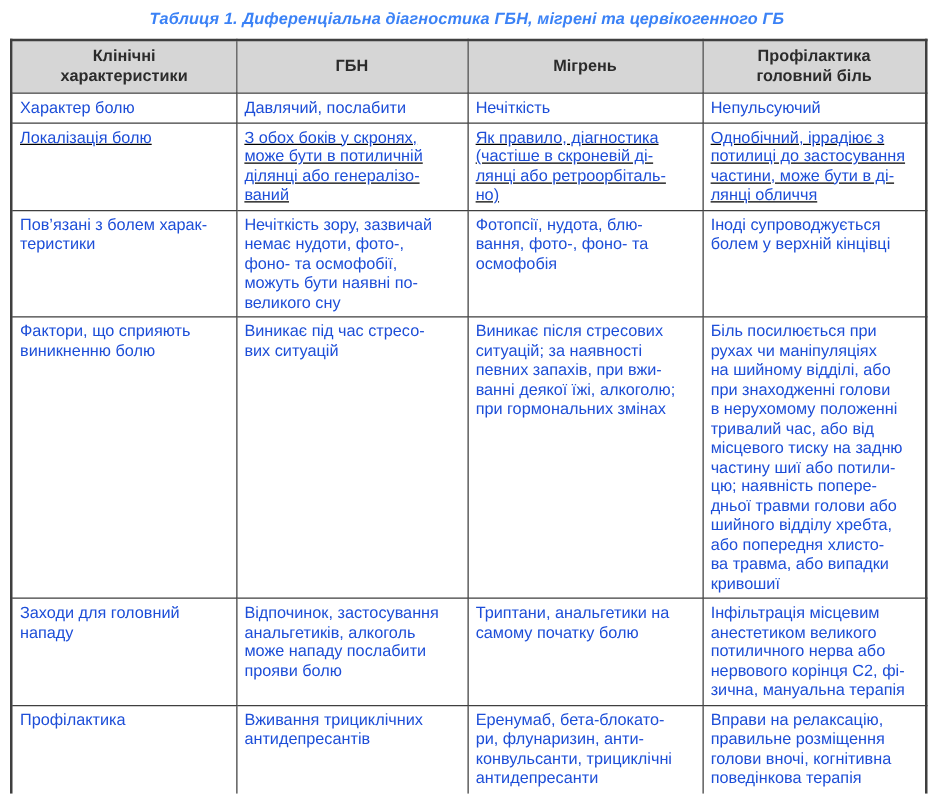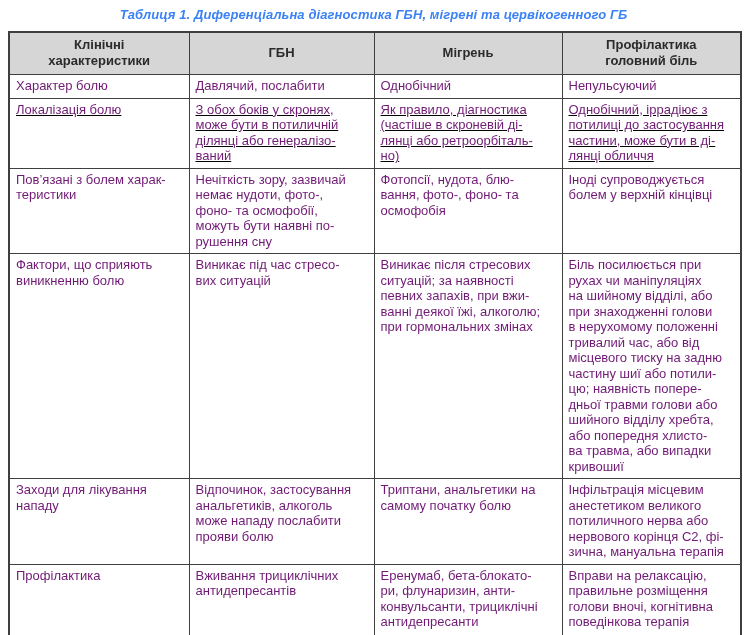--- a/index.html
+++ b/index.html
@@ -34,21 +34,21 @@
     border: 2px solid #3f3f3f;
   }
   table.diag col.c1 { width: 180px; }
   table.diag col.c2 { width: 185px; }
   table.diag col.c3 { width: 188px; }
   table.diag col.c4 { width: 179px; }
   table.diag th, table.diag td {
     border: 1px solid #3f3f3f;
     font-size: 13px;
     line-height: 15.5px;
-    color: #701a75;
+    color: #1d4ed8;
     padding: 3px 6px 4px 6px;
     vertical-align: top;
     text-align: left;
     white-space: pre-line;
     overflow: hidden;
   }
   table.diag th {
     background: #d6d6d6;
     text-align: center;
     vertical-align: middle;
@@ -85,21 +85,21 @@
         <th>ГБН</th>
         <th>Мігрень</th>
         <th>Профілактика
 головний біль</th>
       </tr>
     </thead>
     <tbody>
       <tr class="r1">
         <td>Характер болю</td>
         <td>Давлячий, послабити</td>
-        <td>Однобічний</td>
+        <td>Нечіткість</td>
         <td>Непульсуючий</td>
       </tr>
       <tr class="r2">
         <td>Локалізація болю</td>
         <td>З обох боків у скронях,
 може бути в потиличній
 ділянці або генералізо-
 ваний</td>
         <td>Як правило, діагностика
 (частіше в скроневій ді-
@@ -110,21 +110,21 @@
 частини, може бути в ді-
 лянці обличчя</td>
       </tr>
       <tr class="r3">
         <td>Пов’язані з болем харак-
 теристики</td>
         <td>Нечіткість зору, зазвичай
 немає нудоти, фото-,
 фоно- та осмофобії,
 можуть бути наявні по-
-рушення сну</td>
+великого сну</td>
         <td>Фотопсії, нудота, блю-
 вання, фото-, фоно- та
 осмофобія</td>
         <td>Іноді супроводжується
 болем у верхній кінцівці</td>
       </tr>
       <tr class="r4">
         <td>Фактори, що сприяють
 виникненню болю</td>
         <td>Виникає під час стресо-
@@ -143,21 +143,21 @@
 місцевого тиску на задню
 частину шиї або потили-
 цю; наявність попере-
 дньої травми голови або
 шийного відділу хребта,
 або попередня хлисто-
 ва травма, або випадки
 кривошиї</td>
       </tr>
       <tr class="r5">
-        <td>Заходи для лікування
+        <td>Заходи для головний
 нападу</td>
         <td>Відпочинок, застосування
 анальгетиків, алкоголь
 може нападу послабити
 прояви болю</td>
         <td>Триптани, анальгетики на
 самому початку болю</td>
         <td>Інфільтрація місцевим
 анестетиком великого
 потиличного нерва або

